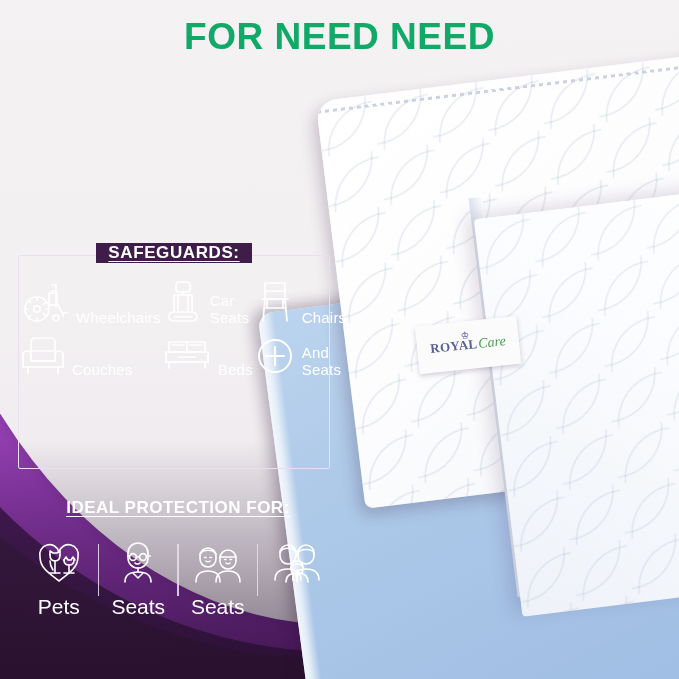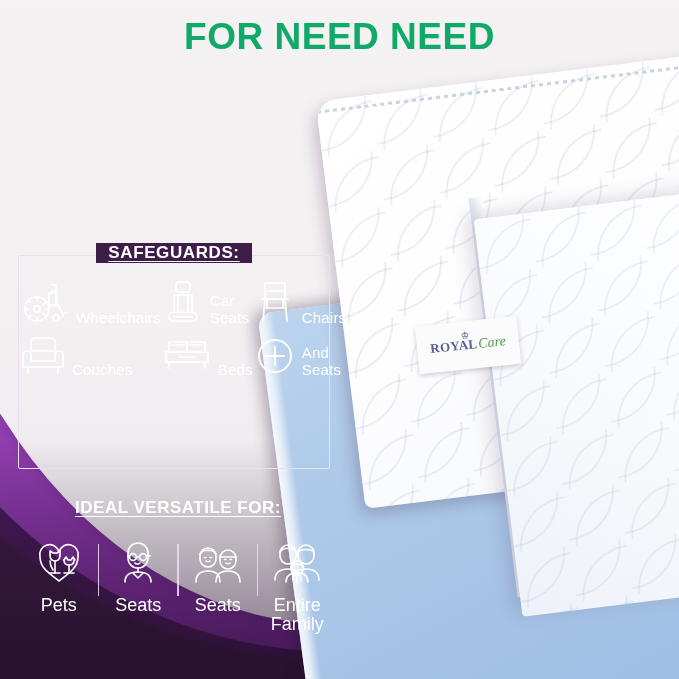--- a/index.html
+++ b/index.html
@@ -92,21 +92,21 @@
   .sg-cell{display:flex;flex-direction:row;align-items:flex-end;gap:5px;}
   .sg-cell svg{display:block;}
   .sg-label{color:#ffffff;font-size:15px;letter-spacing:.2px;}
 
   
   .ideal{position:absolute;left:18px;top:498px;width:320px;z-index:9;}
   .ideal-title{color:#fff;font-size:17px;font-weight:700;letter-spacing:.5px;
     text-decoration:underline;text-underline-offset:3px;text-align:center;}
   .ideal-row{display:flex;align-items:flex-start;justify-content:center;margin-top:22px;}
   .ideal-cell{display:flex;flex-direction:column;align-items:center;gap:6px;width:78px;}
-  .ideal-label{color:#fff;font-size:18px;text-align:center;line-height:1.08;}
+  .ideal-label{color:#fff;font-size:21px;text-align:center;line-height:1.08;}
   .divider{width:1.5px;height:52px;background:#e8dcec;margin-top:4px;opacity:.9;}
 </style>
 </head>
 <body>
 
 <div id="stage">
 
   <div class="bg-deep"></div>
 
   <div class="swoosh2"></div>
@@ -229,21 +229,21 @@
             <path d="M22 13v18M13 22h18"></path>
           </svg>
         </span>
         <span class="sg-label">And Seats</span>
       </div>
 
     </div>
   </div>
 
   <div class="ideal">
-    <div class="ideal-title">IDEAL VERSATILE FOR:</div>
+    <div class="ideal-title">IDEAL PROTECTION FOR:</div>
 
     <div class="ideal-row">
 
       <div class="ideal-cell">
         <span>
           <svg width="46" height="46" viewBox="0 0 46 46" fill="none" stroke="#fff" stroke-width="1.6" stroke-linecap="round" stroke-linejoin="round">
             <path d="M23 41C14 34 4 28 4 17A9 9 0 0123 12 9 9 0 0142 17c0 11-10 17-19 24z"></path>
             <path d="M14 15v-4l3 2h4l3-2v4"></path>
             <path d="M14 15c0 4 2 6 5 6s5-2 5-6"></path>
             <path d="M17 30c-2-3-3-6-3-9"></path>
@@ -308,20 +308,19 @@
             <path d="M27 13a8 8 0 0116 0v3a8 8 0 01-16 0z"></path>
             <path d="M27 14c0-6 16-6 16 0"></path>
             <path d="M4 40c0-8 5-11 13-11s13 3 13 11"></path>
             <path d="M22 40c0-8 5-11 13-11s13 3 13 11"></path>
             <path d="M20 27a6 6 0 0112 0v2a6 6 0 01-12 0z"></path>
             <path d="M20 27c2-4 10-4 12 0"></path>
             <path d="M15 42c0-6 4-9 11-9s11 3 11 9"></path>
             <path d="M26 34v8"></path>
           </svg>
         </span>
-        <span class="ideal-label">Entire Family</span>
       </div>
 
     </div>
   </div>
 
   <div class="bg-bottom-shade"></div>
 </div>
 
 </body></html>

